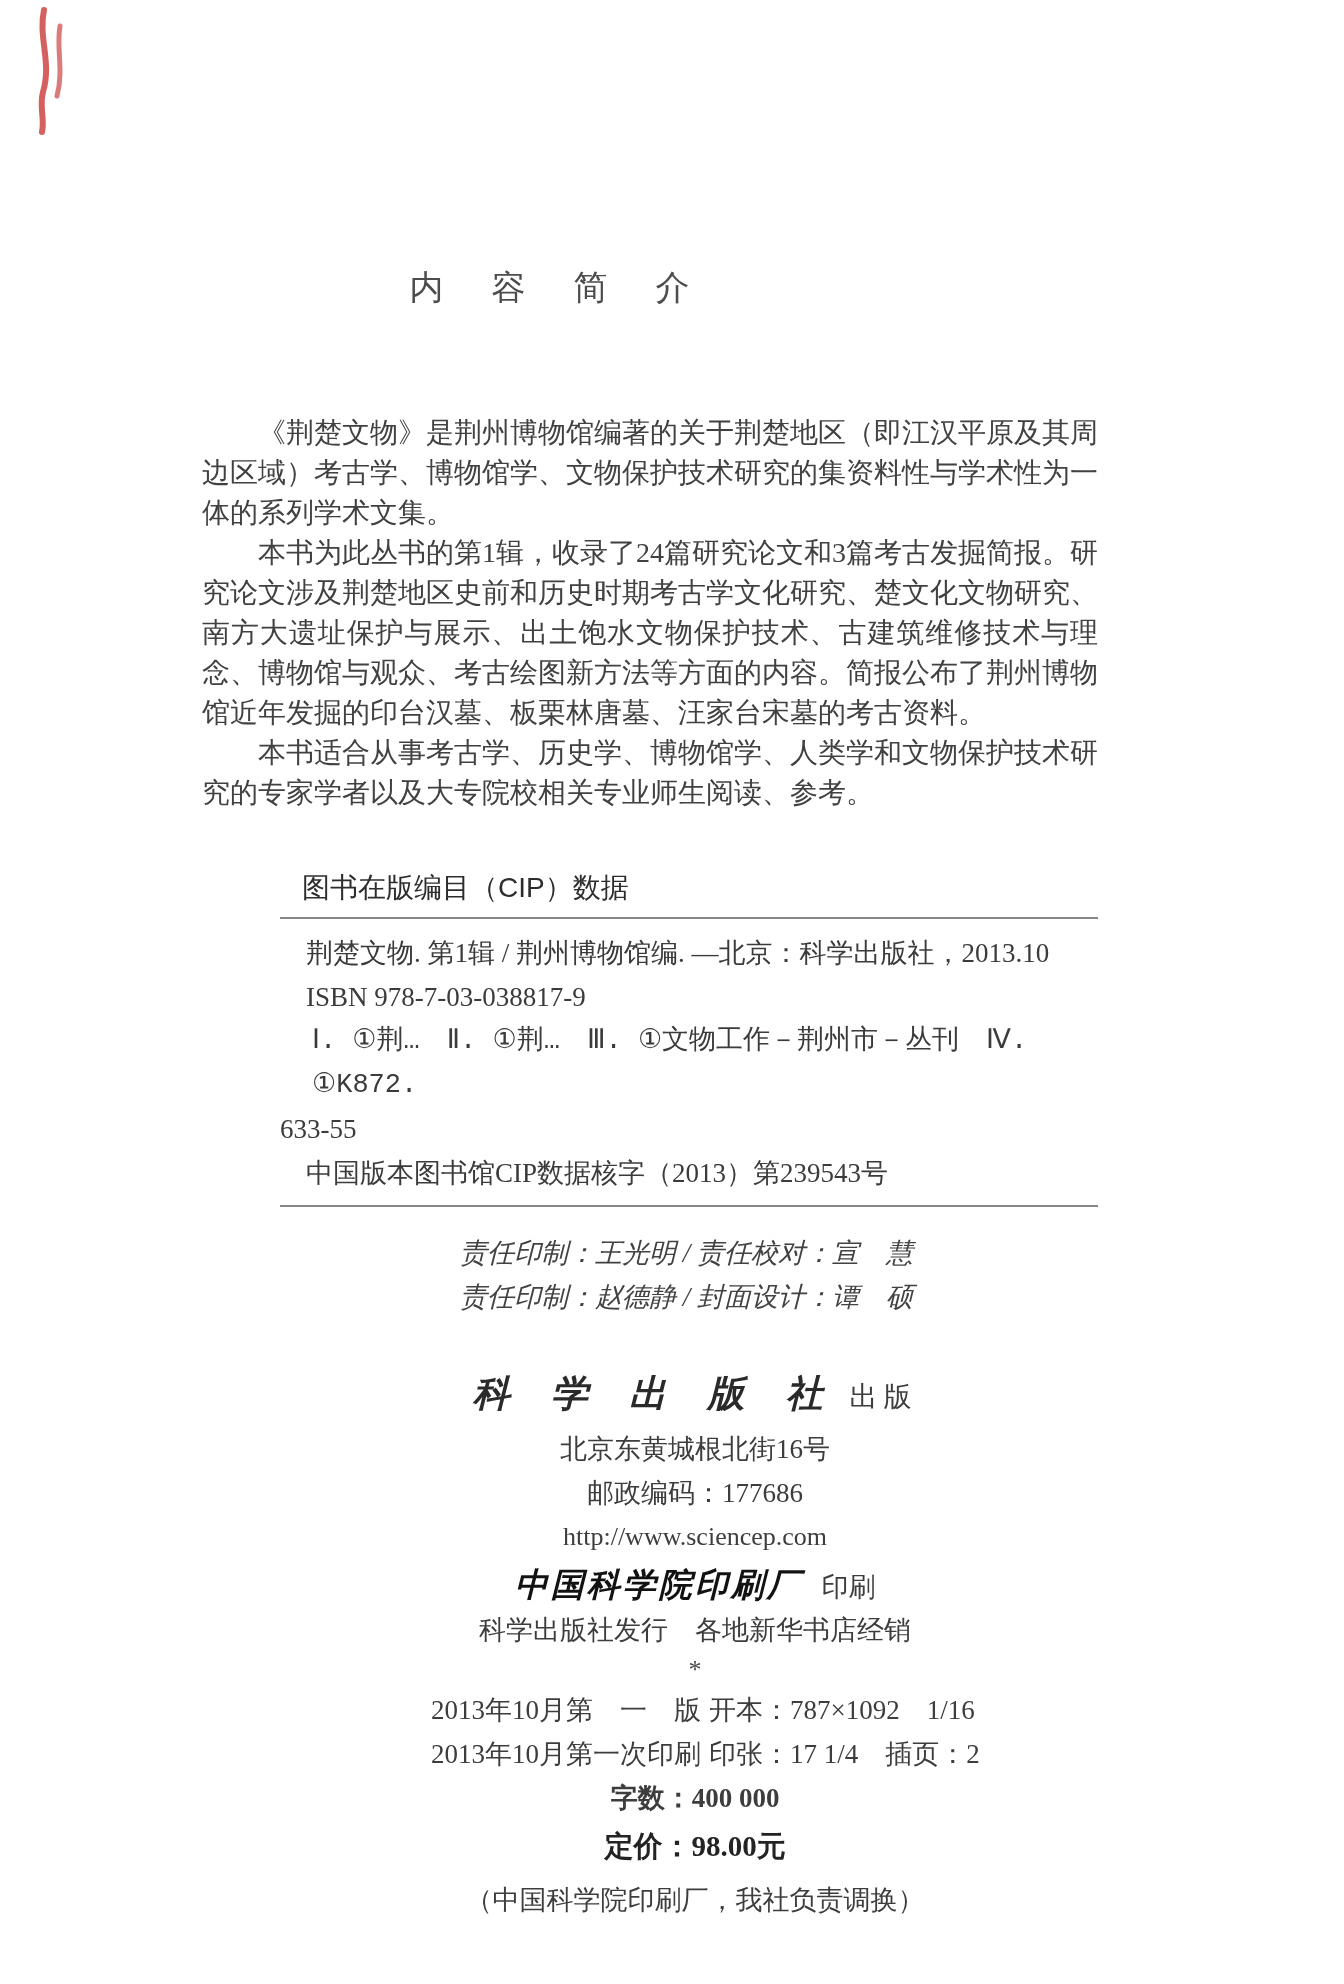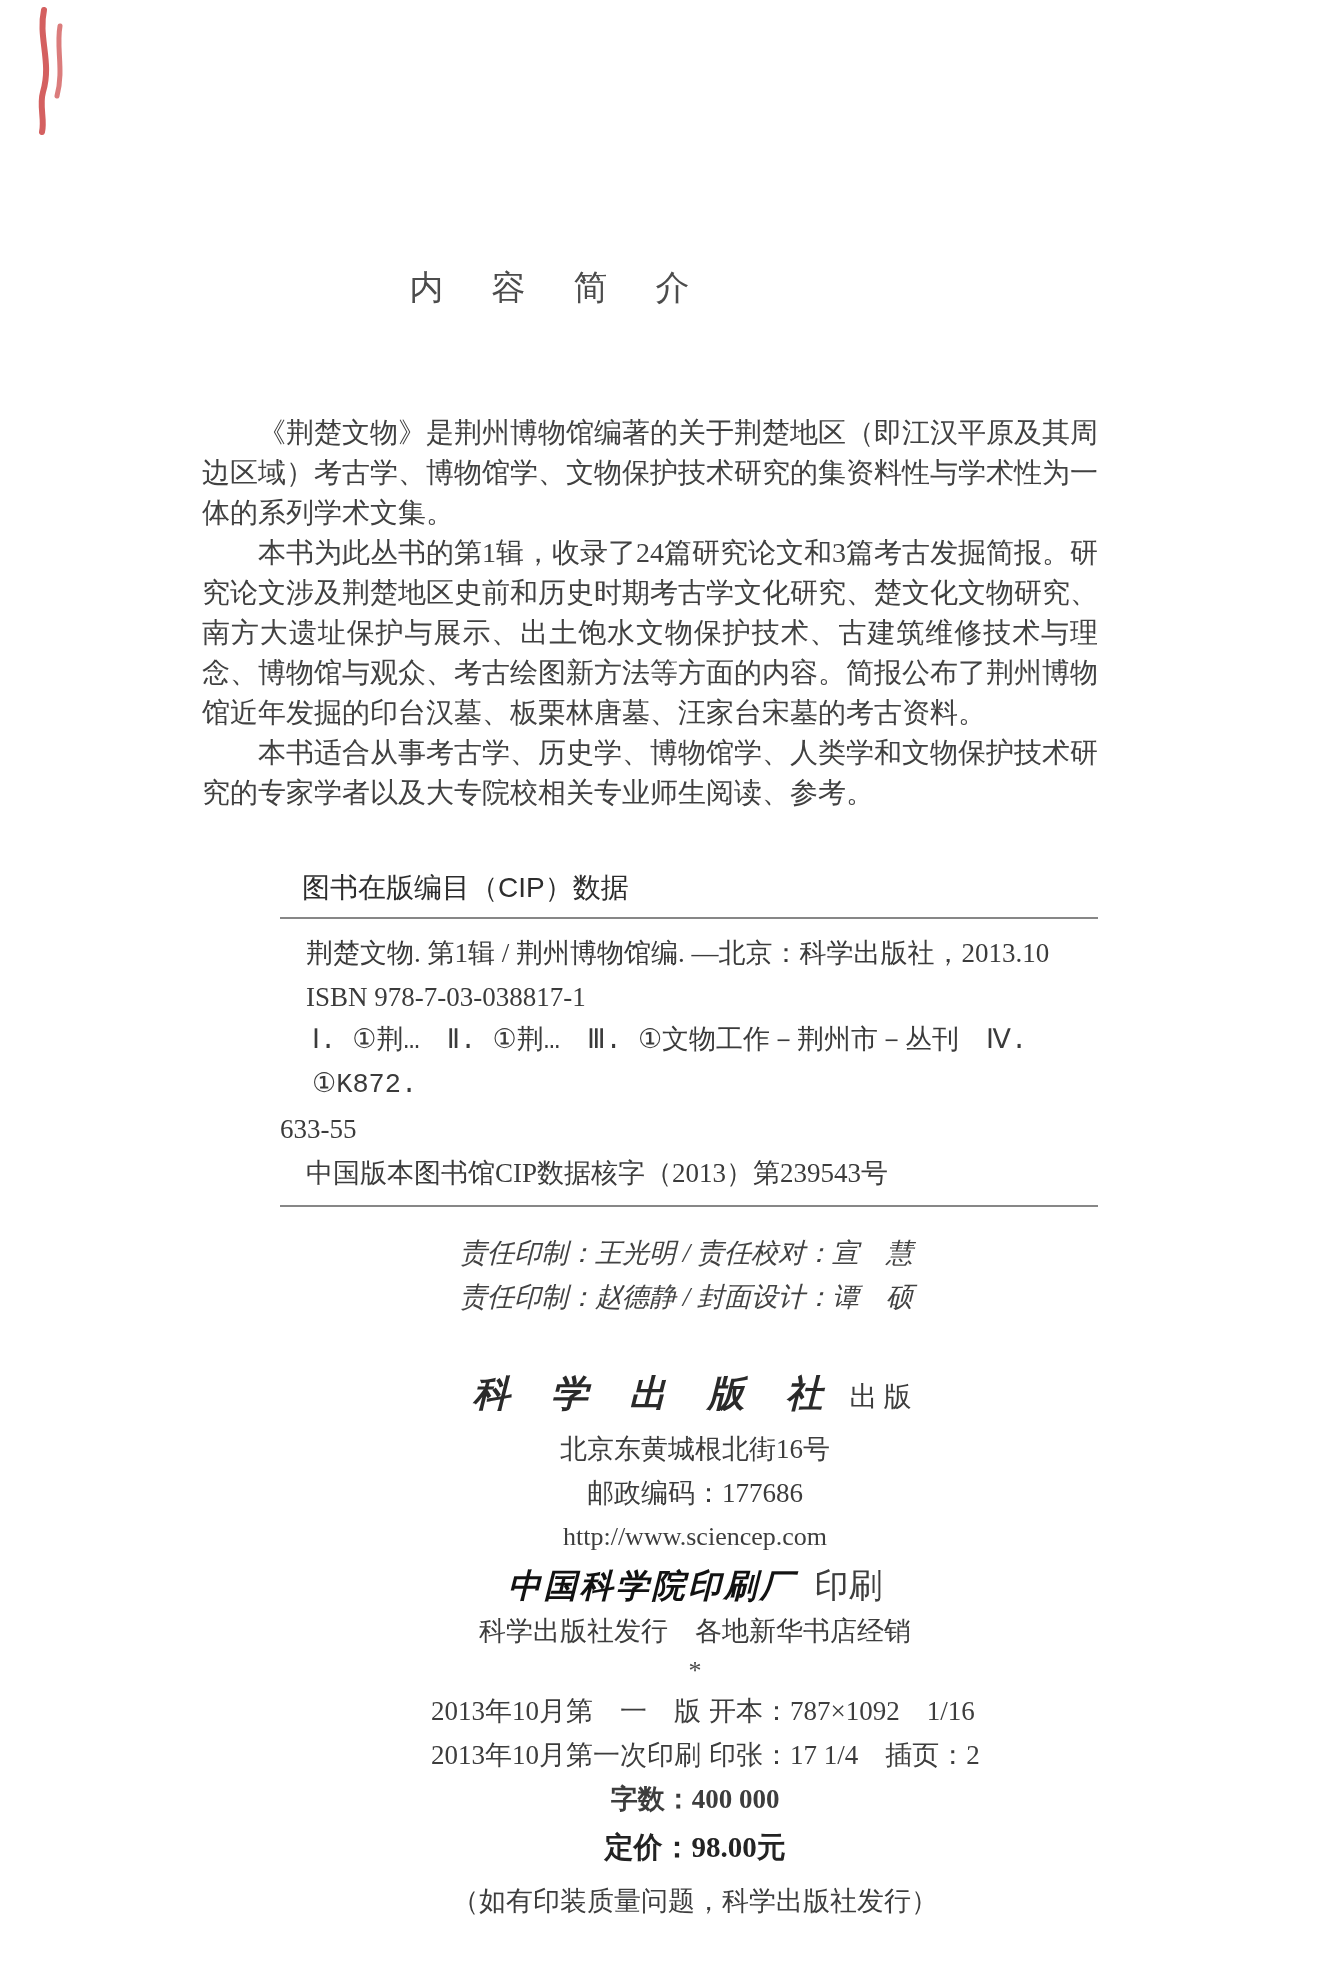--- a/index.html
+++ b/index.html
@@ -87,21 +87,21 @@
   .brand-suffix { font-size:28px; letter-spacing:6px; margin-left:4px; }
   .url-line { font-size:26px; }
   .printer-line { margin-top:4px; white-space:nowrap; }
   .printer {
     font-style:italic;
     font-weight:bold;
     font-size:33px;
     letter-spacing:3px;
     color:#121212;
   }
-  .printer-suffix { margin-left:12px; font-size:34px; }
+  .printer-suffix { margin-left:12px; font-size:27px; }
   .star { line-height:36px; font-size:26px; color:#4a4a4a; }
   .ed-row {
     display:flex;
     line-height:44px;
     text-align:left;
     padding-left:36px;
     align-items:center;
   }
   .ed-row .ed-left { width:278px; }
   .ed-row .ed-right { flex:1; }
@@ -129,21 +129,21 @@
     <h1 class="title">内　容　简　介</h1>
 
     <p class="para first">《荆楚文物》是荆州博物馆编著的关于荆楚地区（即江汉平原及其周边区域）考古学、博物馆学、文物保护技术研究的集资料性与学术性为一体的系列学术文集。</p>
     <p class="para">本书为此丛书的第1辑，收录了24篇研究论文和3篇考古发掘简报。研究论文涉及荆楚地区史前和历史时期考古学文化研究、楚文化文物研究、南方大遗址保护与展示、出土饱水文物保护技术、古建筑维修技术与理念、博物馆与观众、考古绘图新方法等方面的内容。简报公布了荆州博物馆近年发掘的印台汉墓、板栗林唐墓、汪家台宋墓的考古资料。</p>
     <p class="para">本书适合从事考古学、历史学、博物馆学、人类学和文物保护技术研究的专家学者以及大专院校相关专业师生阅读、参考。</p>
 
     <div class="cip">
       <div class="cip-header">图书在版编目（CIP）数据</div>
       <div class="rule top"></div>
       <div class="cip-line firstline i1">荆楚文物. 第1辑 / 荆州博物馆编. —北京：科学出版社，2013.10</div>
-      <div class="cip-line i1">ISBN 978-7-03-038817-1</div>
+      <div class="cip-line i1">ISBN 978-7-03-038817-9</div>
       <div class="cip-line i2">Ⅰ. ①荆…　Ⅱ. ①荆…　Ⅲ. ①文物工作－荆州市－丛刊　Ⅳ. ①K872.</div>
       <div class="cip-line">633-55</div>
       <div class="cip-line i1">中国版本图书馆CIP数据核字（2013）第239543号</div>
       <div class="rule bottom"></div>
     </div>
 
     <div class="staff">
       <div>责任印制：王光明 / 责任校对：宣　慧</div>
       <div>责任印制：赵德静 / 封面设计：谭　硕</div>
     </div>
@@ -165,17 +165,17 @@
       <div class="ed-row">
         <span class="ed-left">2013年10月第　一　版</span>
         <span class="ed-right">开本：787×1092　1/16</span>
       </div>
       <div class="ed-row">
         <span class="ed-left">2013年10月第一次印刷</span>
         <span class="ed-right">印张：17 1/4　插页：2</span>
       </div>
       <div class="word-line">字数：400 000</div>
       <div class="price-line">定价：98.00元</div>
-      <div class="note-line">（如有印装质量问题，科学出版社发行）</div>
+      <div class="note-line">（中国科学院印刷厂，我社负责调换）</div>
     </div>
 
   </div>
 </div>
 
 </body></html>

